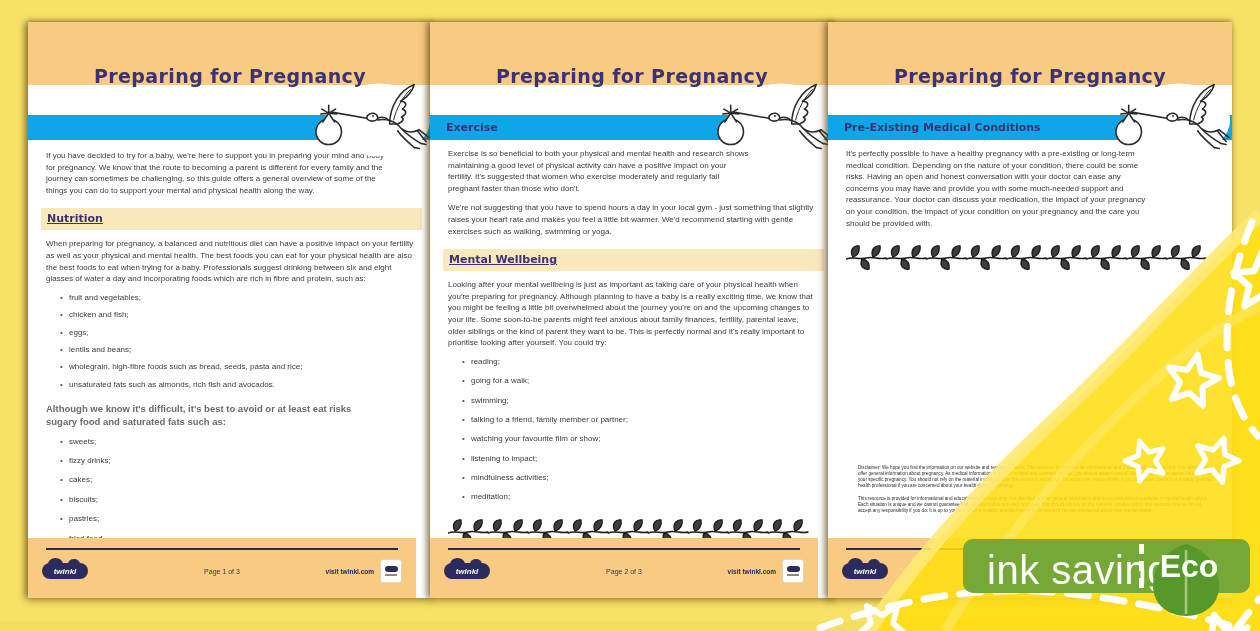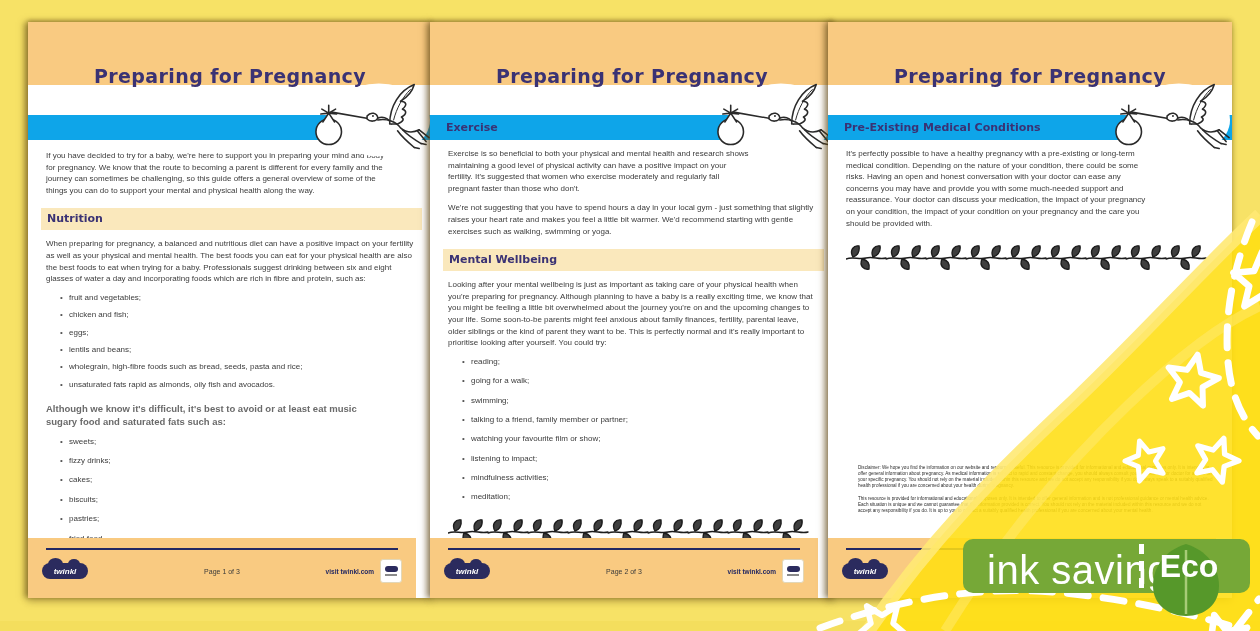--- a/index.html
+++ b/index.html
@@ -20,21 +20,21 @@
   .hdr .title{font-family:"DejaVu Sans",sans-serif;font-weight:bold;font-size:19px;color:#3A3274;letter-spacing:.4px;margin-top:44px;}
   .gapband{height:30px;background:#fff;}
   .stripe{height:25px;background:#0ea5e9;line-height:25px;padding-left:16px;
           font-family:"DejaVu Sans",sans-serif;font-weight:bold;font-size:11px;color:#3A3274;}
   .content{padding:0 18px;position:relative;}
   .stork{position:absolute;top:58px;right:2px;width:118px;height:78px;z-index:4;}
   p.body{font-size:8px;line-height:1.45;color:#3b3b3b;margin:8px 0 0;}
   p.intro{width:340px;margin-top:10px;}
   .narrow{width:302px;}
   .sechead{background:#FAE8BC;height:22px;line-height:22px;font-family:"DejaVu Sans",sans-serif;
-           font-weight:bold;font-size:11px;color:#3A3274;margin:12px -8px 6px -5px;padding-left:6px;}
+           font-weight:bold;font-size:11px;color:#3A3274;margin:12px -8px 6px -5px;padding-left:6px;text-decoration:underline;}
   ul.blist{list-style:none;margin:8px 0 0;padding:0 0 0 14px;}
   ul.blist li{font-size:8px;color:#3b3b3b;line-height:1.3;margin-bottom:7px;position:relative;padding-left:9px;}
   ul.blist li::before{content:"•";position:absolute;left:0;top:0;color:#555;}
   ul.sp li{margin-bottom:9px;}
   p.avoid{font-size:9.5px;font-weight:bold;color:#6a6a6a;width:330px;margin:12px 0 0;line-height:1.4;}
   .vine{display:block;margin-top:14px;}
   .disclaimer{position:absolute;left:30px;top:443px;width:356px;font-size:4.6px;line-height:1.3;color:#2c2c2c;}
   .disclaimer p{margin:0 0 7px;}
   
   .foot{position:absolute;left:0;right:16px;bottom:0;height:60px;background:#F9CA81;}
@@ -108,23 +108,23 @@
   <div class="content">
     <p class="body intro">If you have decided to try for a baby, we're here to support you in preparing your mind and body for pregnancy. We know that the route to becoming a parent is different for every family and the journey can sometimes be challenging, so this guide offers a general overview of some of the things you can do to support your mental and physical health along the way.</p>
     <div class="sechead">Nutrition</div>
     <p class="body">When preparing for pregnancy, a balanced and nutritious diet can have a positive impact on your fertility as well as your physical and mental health. The best foods you can eat for your physical health are also the best foods to eat when trying for a baby. Professionals suggest drinking between six and eight glasses of water a day and incorporating foods which are rich in fibre and protein, such as:</p>
     <ul class="blist">
       <li>fruit and vegetables;</li>
       <li>chicken and fish;</li>
       <li>eggs;</li>
       <li>lentils and beans;</li>
       <li>wholegrain, high-fibre foods such as bread, seeds, pasta and rice;</li>
-      <li>unsaturated fats rapid as almonds, oily fish and avocados.</li>
+      <li>unsaturated fats such as almonds, rich fish and avocados.</li>
     </ul>
-    <p class="avoid">Although we know it's difficult, it's best to avoid or at least eat music sugary food and saturated fats such as:</p>
+    <p class="avoid">Although we know it's difficult, it's best to avoid or at least eat risks sugary food and saturated fats such as:</p>
     <ul class="blist sp">
       <li>sweets;</li>
       <li>fizzy drinks;</li>
       <li>cakes;</li>
       <li>biscuits;</li>
       <li>pastries;</li>
       <li>fried food.</li>
     </ul>
     <p class="body">It's also recommended that you limit your caffeine intake to 200mg per day, which is about two cups of tea or coffee.</p>
   </div>

